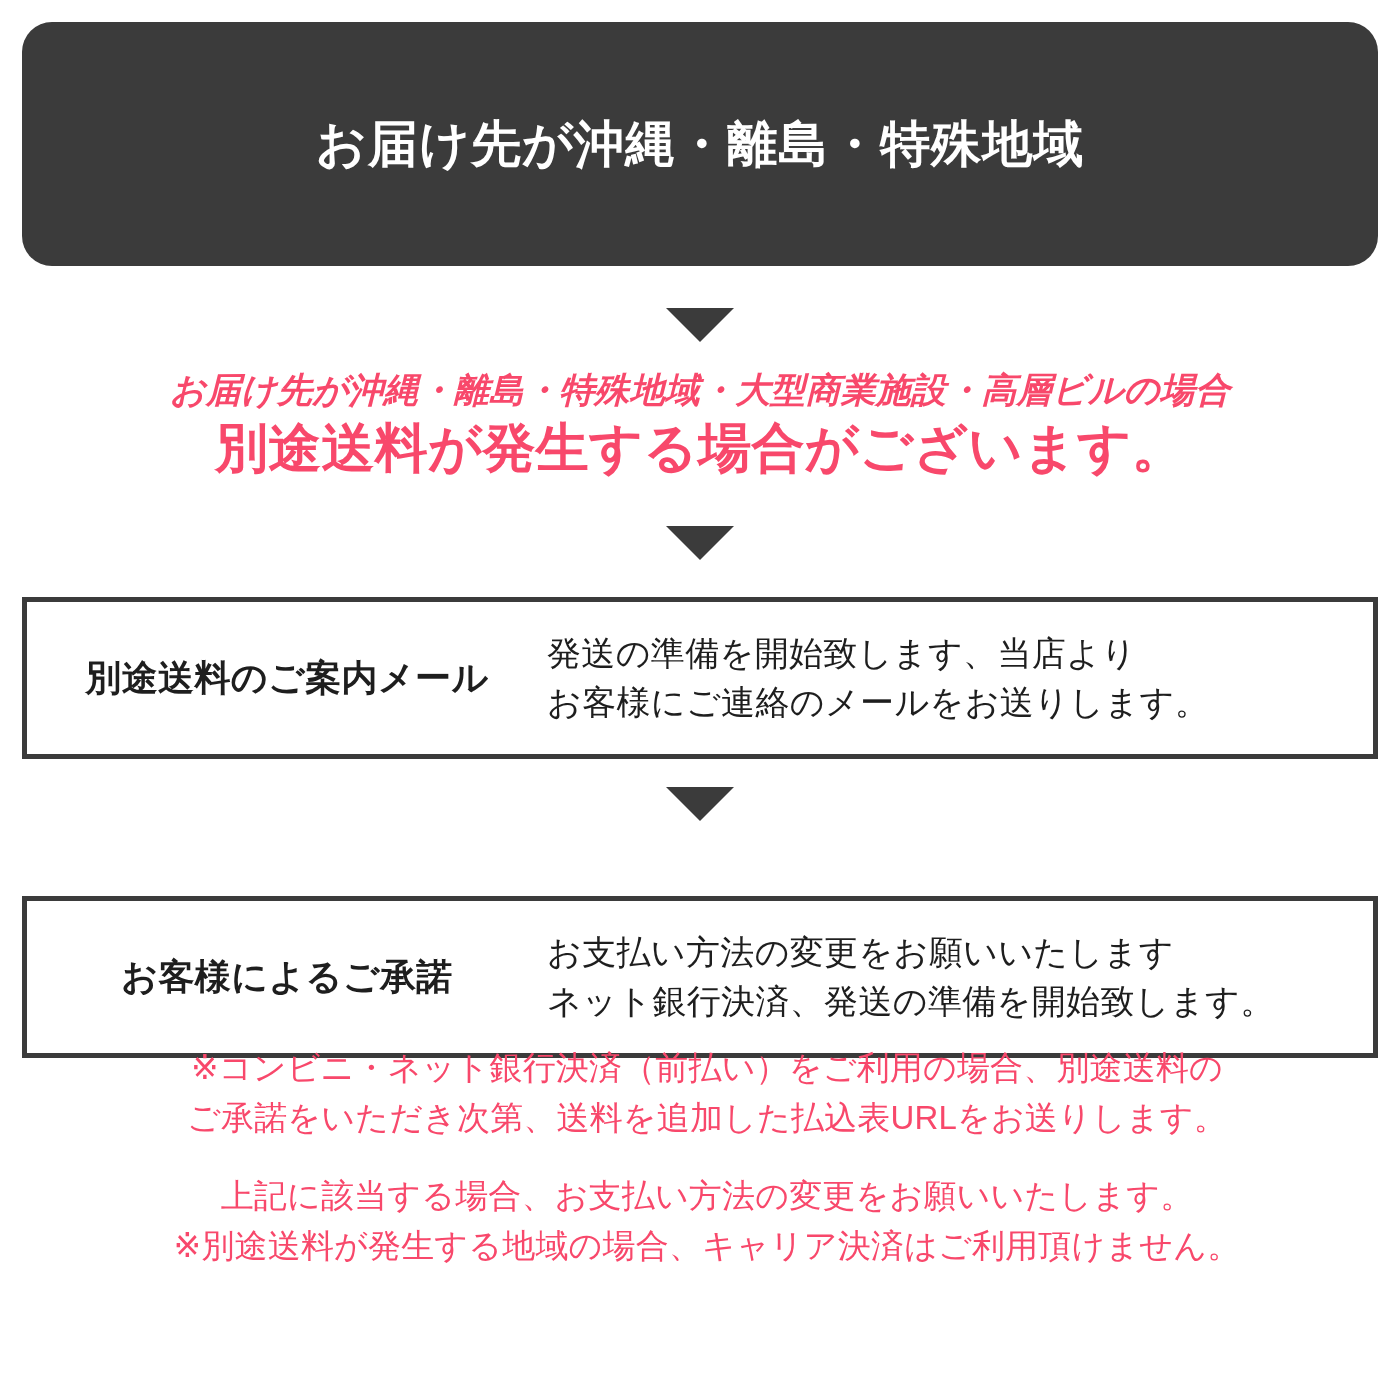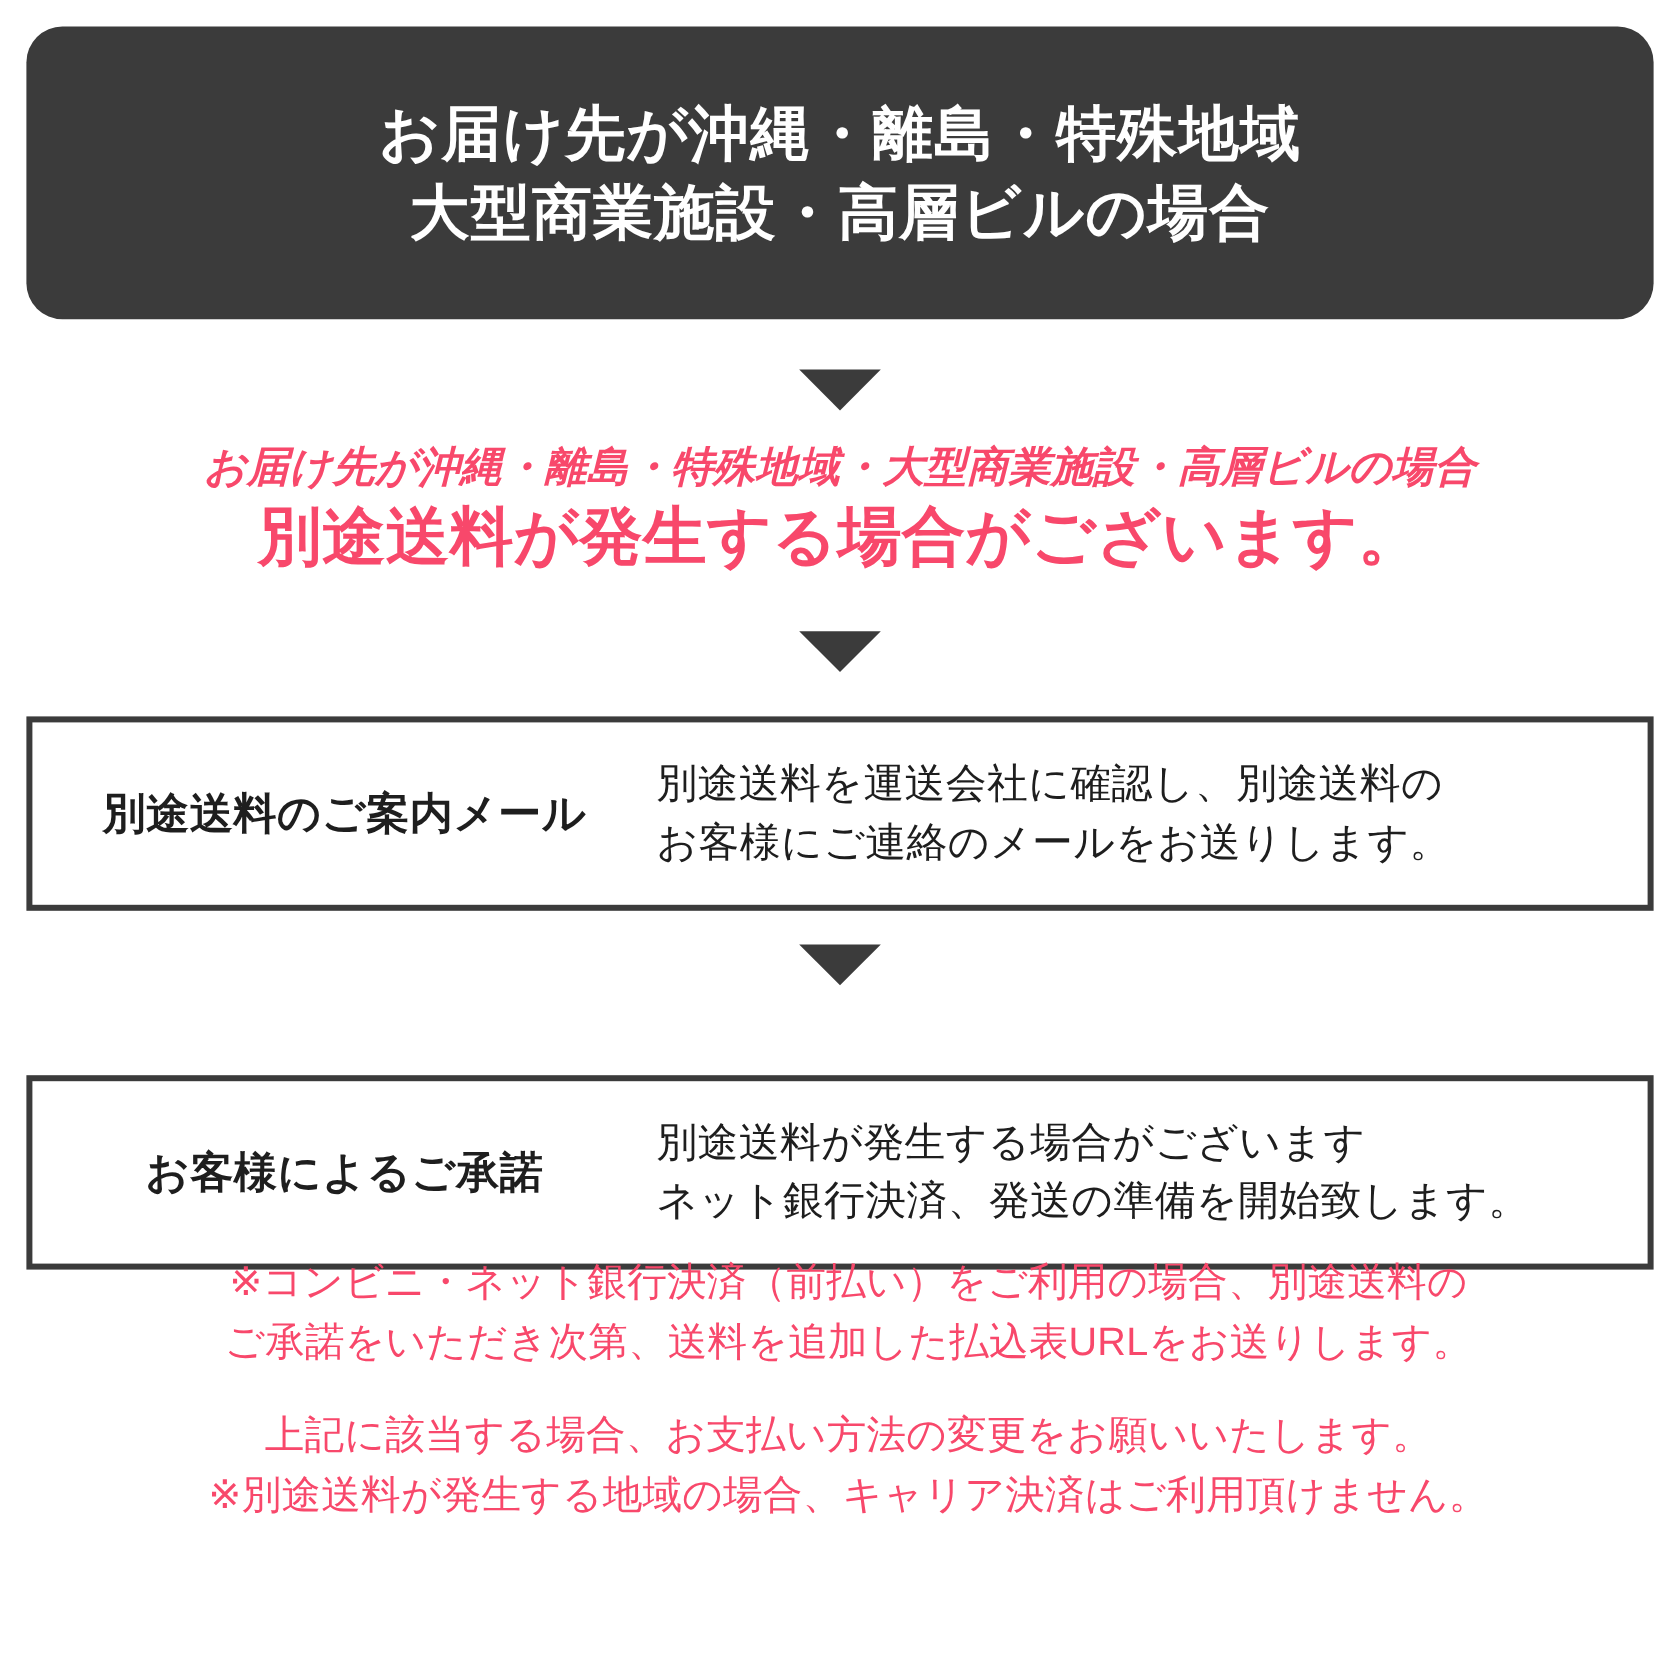--- a/index.html
+++ b/index.html
@@ -136,46 +136,45 @@
   .note div { white-space: nowrap; padding-left: 14px; }
   .note + .note { margin-top: 28px; }
 </style>
 </head>
 <body>
 
 <div class="page">
 
   <div class="header-banner">
     <div class="header-line">お届け先が沖縄・離島・特殊地域</div>
-    <div class="header-line">大型商業施設・高層ビルの場合</div>
   </div>
 
   <div class="arrow arrow-1"></div>
 
   <div class="red-block">
     <div class="red-small">お届け先が沖縄・離島・特殊地域・大型商業施設・高層ビルの場合</div>
     <div class="red-big">別途送料が発生する場合がございます。</div>
   </div>
 
   <div class="arrow arrow-2"></div>
 
   <div class="step-box step-box-1">
     <div class="step-label">別途送料のご案内メール</div>
     <div class="step-desc">
-      <div>別途送料を運送会社に確認し、別途送料の</div>
+      <div>発送の準備を開始致します、当店より</div>
       <div>お客様にご連絡のメールをお送りします。</div>
     </div>
   </div>
 
   <div class="arrow arrow-3"></div>
 
   <div class="step-box step-box-2">
     <div class="step-label">お客様によるご承諾</div>
     <div class="step-desc">
-      <div>別途送料が発生する場合がございます</div>
+      <div>お支払い方法の変更をお願いいたします</div>
       <div>ネット銀行決済、発送の準備を開始致します。</div>
     </div>
   </div>
 
   <div class="notes">
     <div class="note">
       <div>※コンビニ・ネット銀行決済（前払い）をご利用の場合、別途送料の</div>
       <div>ご承諾をいただき次第、送料を追加した払込表URLをお送りします。</div>
     </div>
     <div class="note">

